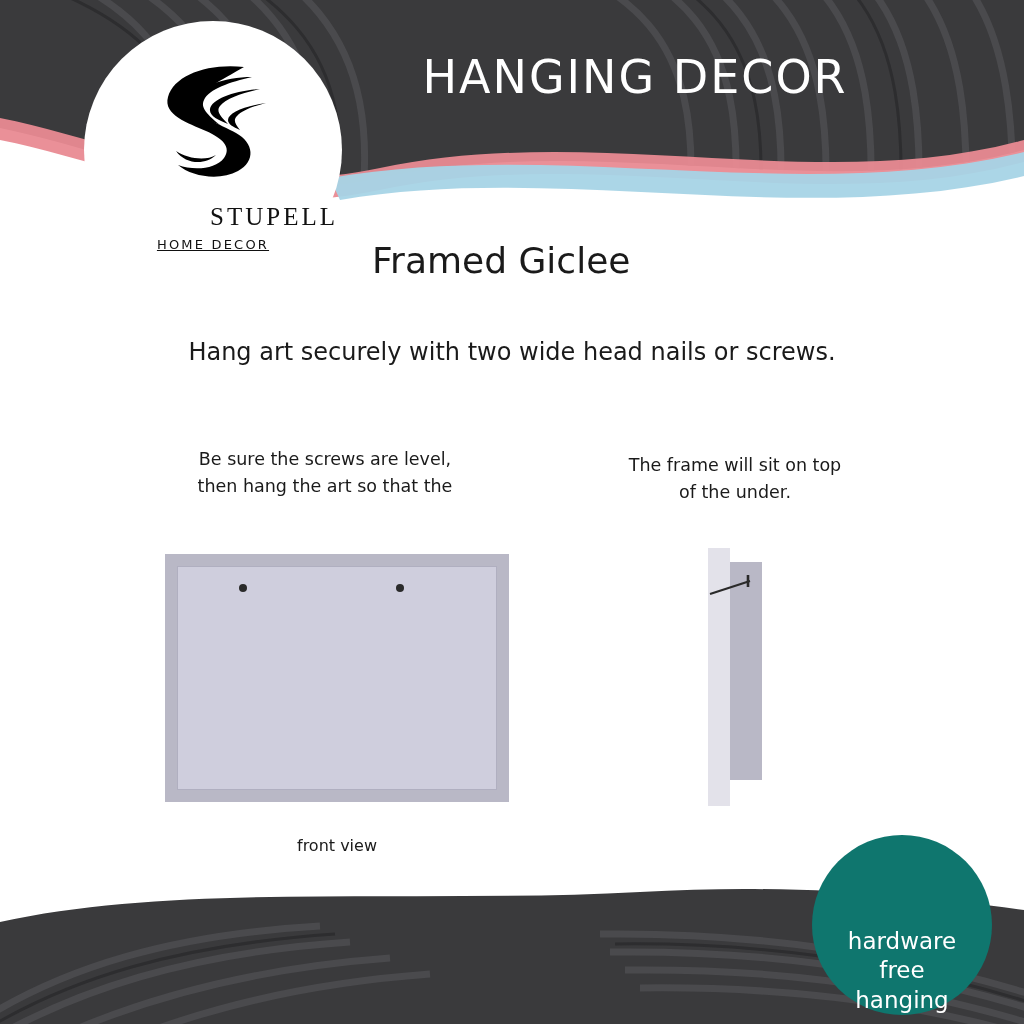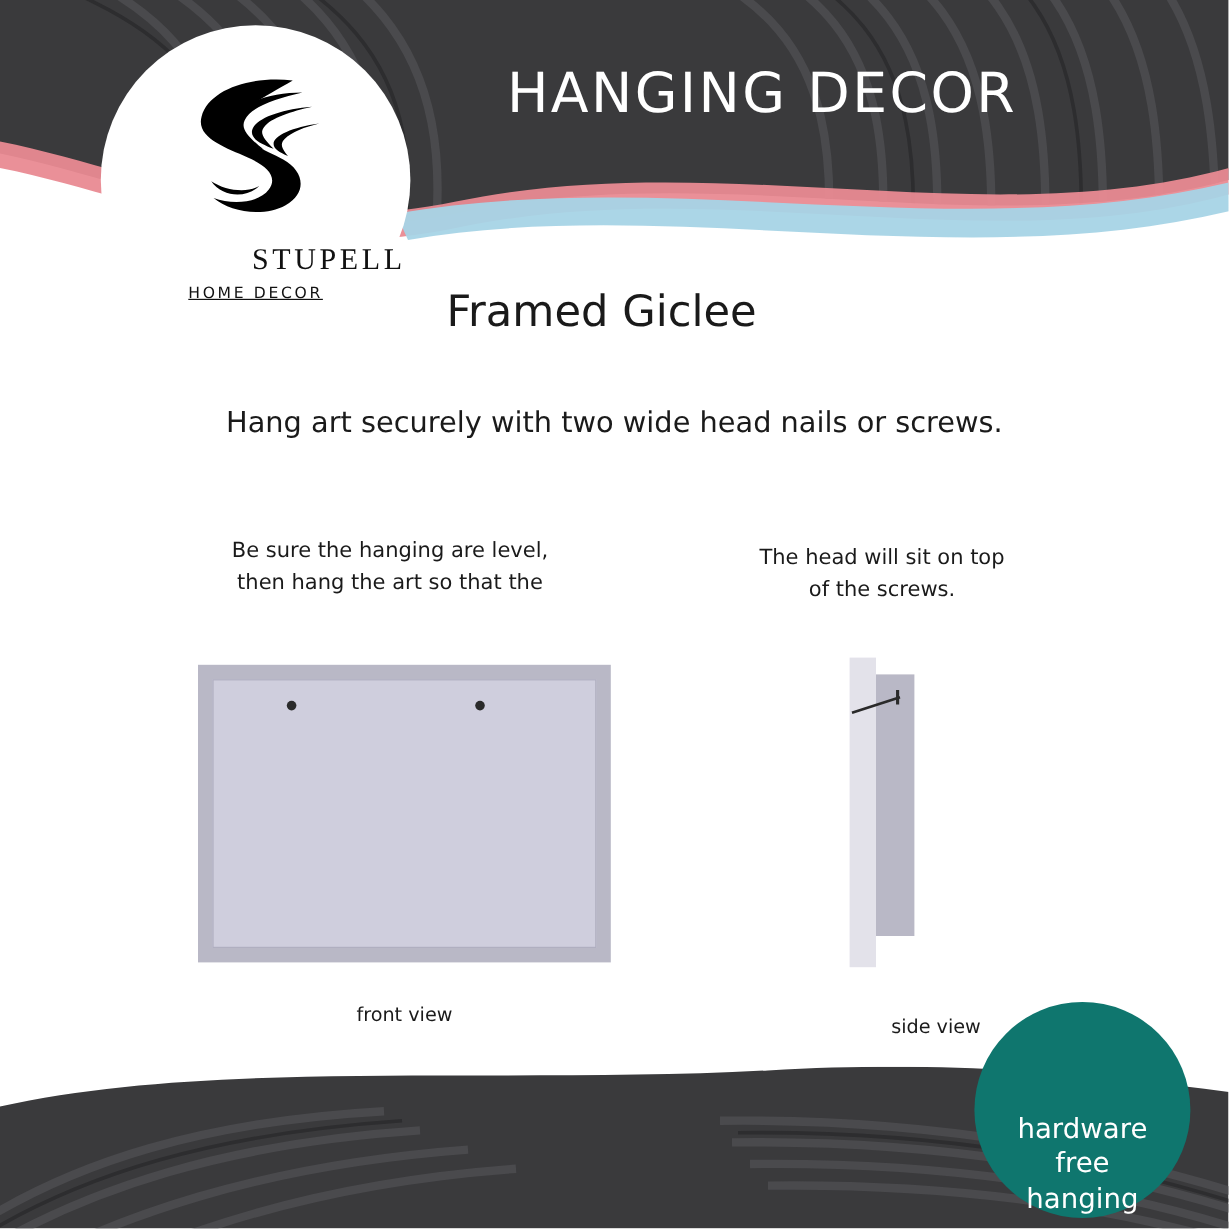--- a/index.html
+++ b/index.html
@@ -293,43 +293,42 @@
       <path d="M28,90 C40,98 58,100 68,94 C58,104 38,104 28,90 Z" fill="#000000"></path>
     </svg>
     <div class="logo-name">STUPELL</div>
     <div class="logo-sub">HOME DECOR</div>
   </div>
 
   <div class="product-title">Framed Giclee</div>
   <div class="lead-text">Hang art securely with two wide head nails or screws.</div>
 
   <div class="left-caption">
-    <div>Be sure the hanging are level,</div>
+    <div>Be sure the screws are level,</div>
     <div>then hang the art so that the</div>
   </div>
 
   <div class="front-frame">
     <div class="front-frame-inner"></div>
   </div>
   <div class="screw-dot left"></div>
   <div class="screw-dot right"></div>
   <div class="front-label">front view</div>
 
   <div class="right-caption">
-    <div>The head will sit on top</div>
-    <div>of the screws.</div>
+    <div>The frame will sit on top</div>
+    <div>of the under.</div>
   </div>
 
   <div class="side-wall"></div>
   <div class="side-frame"></div>
   <svg class="nail-svg" viewBox="0 0 60 30" xmlns="http://www.w3.org/2000/svg">
     <path d="M4,22 L44,9" stroke="#2a2a2a" stroke-width="2.2" fill="none"></path>
     <path d="M42,3 L42,15" stroke="#2a2a2a" stroke-width="2.6" fill="none"></path>
   </svg>
-  <div class="side-label">side view</div>
 
   <div class="bottom-banner">
     <svg width="1024" height="150" viewBox="0 0 1024 150" xmlns="http://www.w3.org/2000/svg">
       <defs>
         <clipPath id="botClip">
           <path d="M0,48 C180,8 420,30 640,18 C800,9 920,22 1024,36 L1024,150 L0,150 Z"></path>
         </clipPath>
       </defs>
       <g clip-path="url(#botClip)">
         <rect x="0" y="0" width="1024" height="150" fill="#3a3a3c"></rect>

